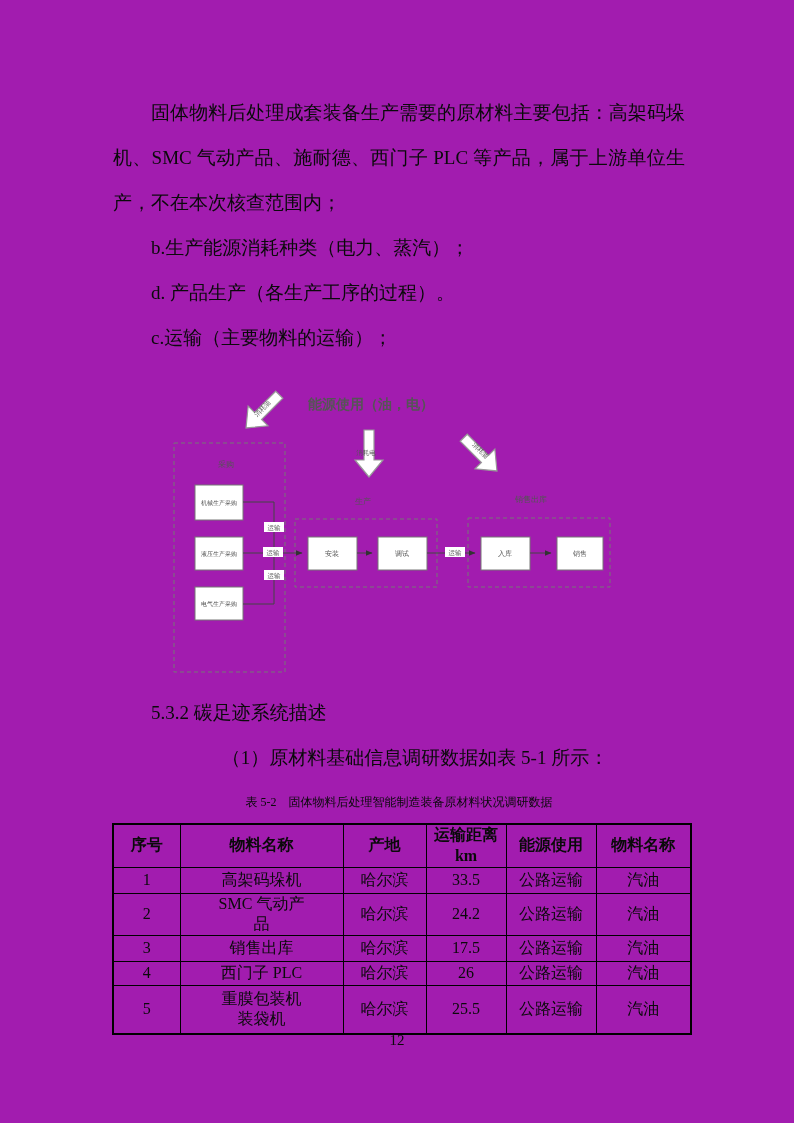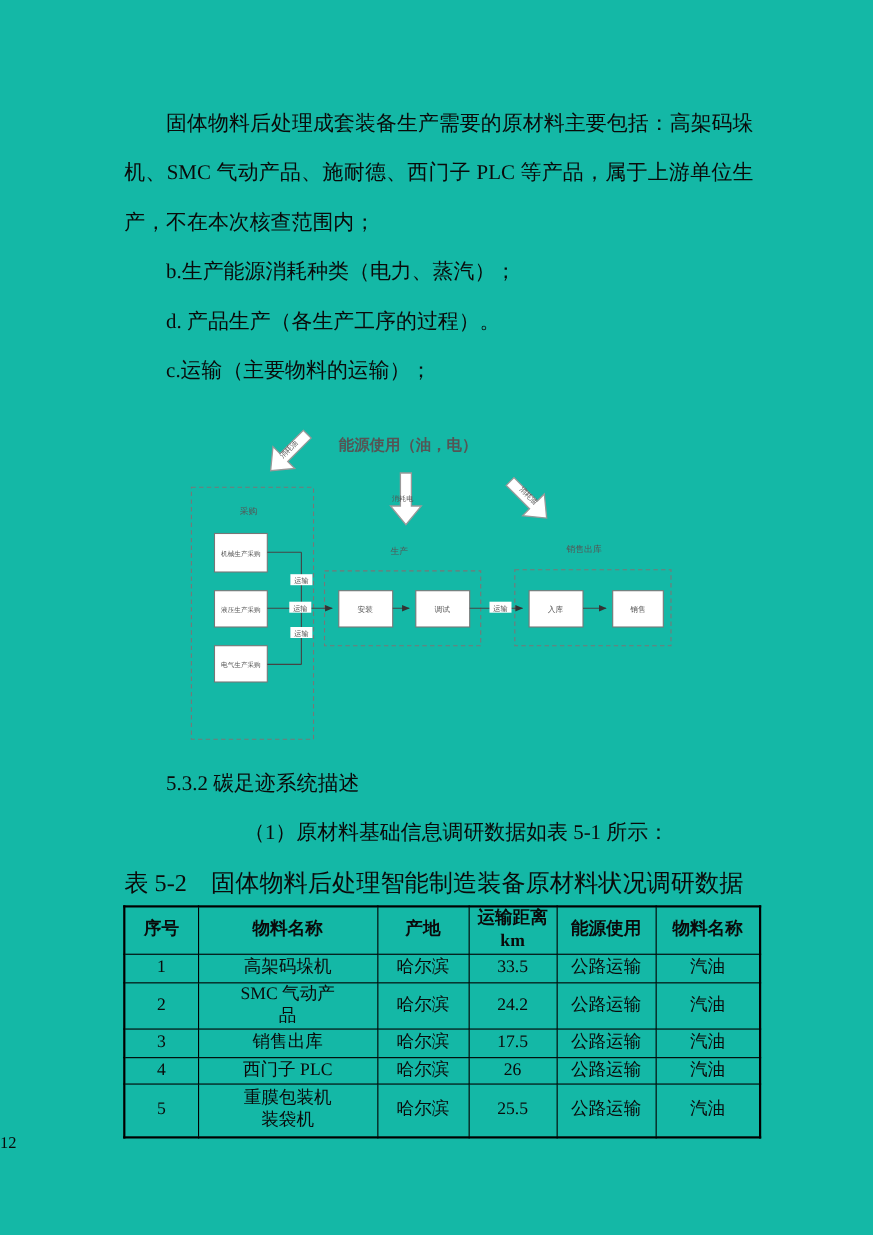--- a/index.html
+++ b/index.html
@@ -1,54 +1,54 @@
 <!DOCTYPE html>
 <html><head>
 <meta charset="utf-8">
 <style>
   html,body { margin:0; padding:0; background:#ffffff; }
   .page {
-    position:relative; width:794px; height:1123px; background:#14b8a6;
+    position:relative; width:794px; height:1123px; background:#a21caf;
     font-family:"Liberation Serif","DejaVu Serif",serif; color:#0a0a0a; overflow:hidden;
   }
   
   .bodytext { position:absolute; left:113px; top:90px; width:572px;
     font-size:19px; line-height:45px; text-align:justify; }
   .bodytext p { margin:0; text-indent:38px; }
 
   
   .diagram { position:absolute; left:160px; top:378px; width:480px; height:300px; }
   .diagram svg text { font-family:"DejaVu Sans","Liberation Sans",sans-serif; fill:#555; }
 
   
   .section-block { position:absolute; left:113px; top:690px; width:572px;
     font-size:19px; line-height:45px; }
   .section-block p { margin:0; }
   .section-heading { text-indent:38px; }
   .section-intro { text-indent:32px;text-align:center; }
-  .table-caption { text-align:left; font-size:22px; }
+  .table-caption { text-align:center; font-size:12px; }
 
   
   .materials-table { position:absolute; left:112px; top:823px; width:578px;
     border-collapse:collapse; table-layout:fixed; font-size:16px;
     border:2px solid #000000; }
   .materials-table th, .materials-table td {
     border:1px solid #000; text-align:center; vertical-align:middle;
     padding:0 2px; line-height:1.3; overflow:hidden; }
   .materials-table th { font-weight:bold; }
   .materials-table thead tr { height:42px; }
   .materials-table tbody tr:nth-child(1) { height:26px; }
   .materials-table tbody tr:nth-child(2) { height:42px; }
   .materials-table tbody tr:nth-child(3) { height:26px; }
   .materials-table tbody tr:nth-child(4) { height:24px; }
   .materials-table tbody tr:nth-child(5) { height:48px; }
   .pre { white-space:pre-line;margin-left:16px; }
 
   .page-number { position:absolute; left:0; top:1032px; width:794px;
-    text-align:left; font-size:15px; }
+    text-align:center; font-size:15px; }
 </style>
 </head>
 <body>
 
 <div class="page">
 
   <div class="bodytext">
     <p>固体物料后处理成套装备生产需要的原材料主要包括：高架码垛机、SMC 气动产品、施耐德、西门子 PLC 等产品，属于上游单位生产，不在本次核查范围内；</p>
     <p>b.生产能源消耗种类（电力、蒸汽）；</p>
     <p>d. 产品生产（各生产工序的过程）。</p>

